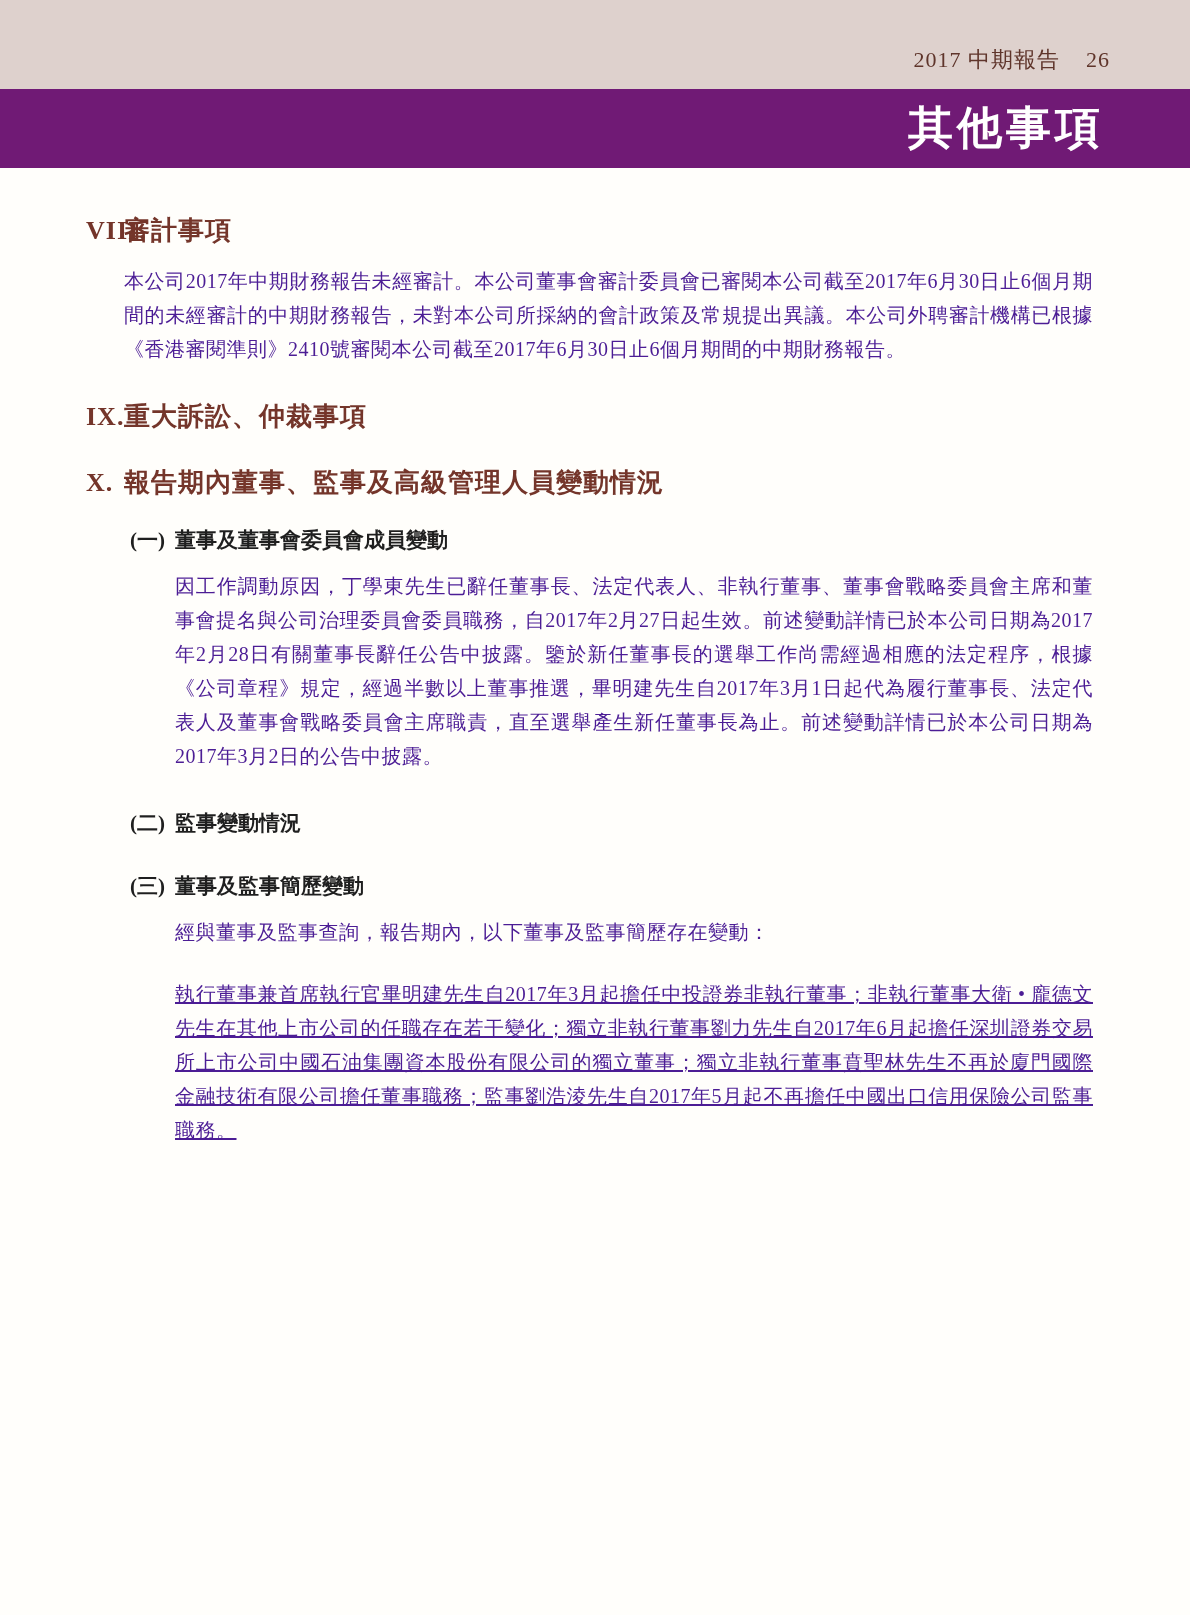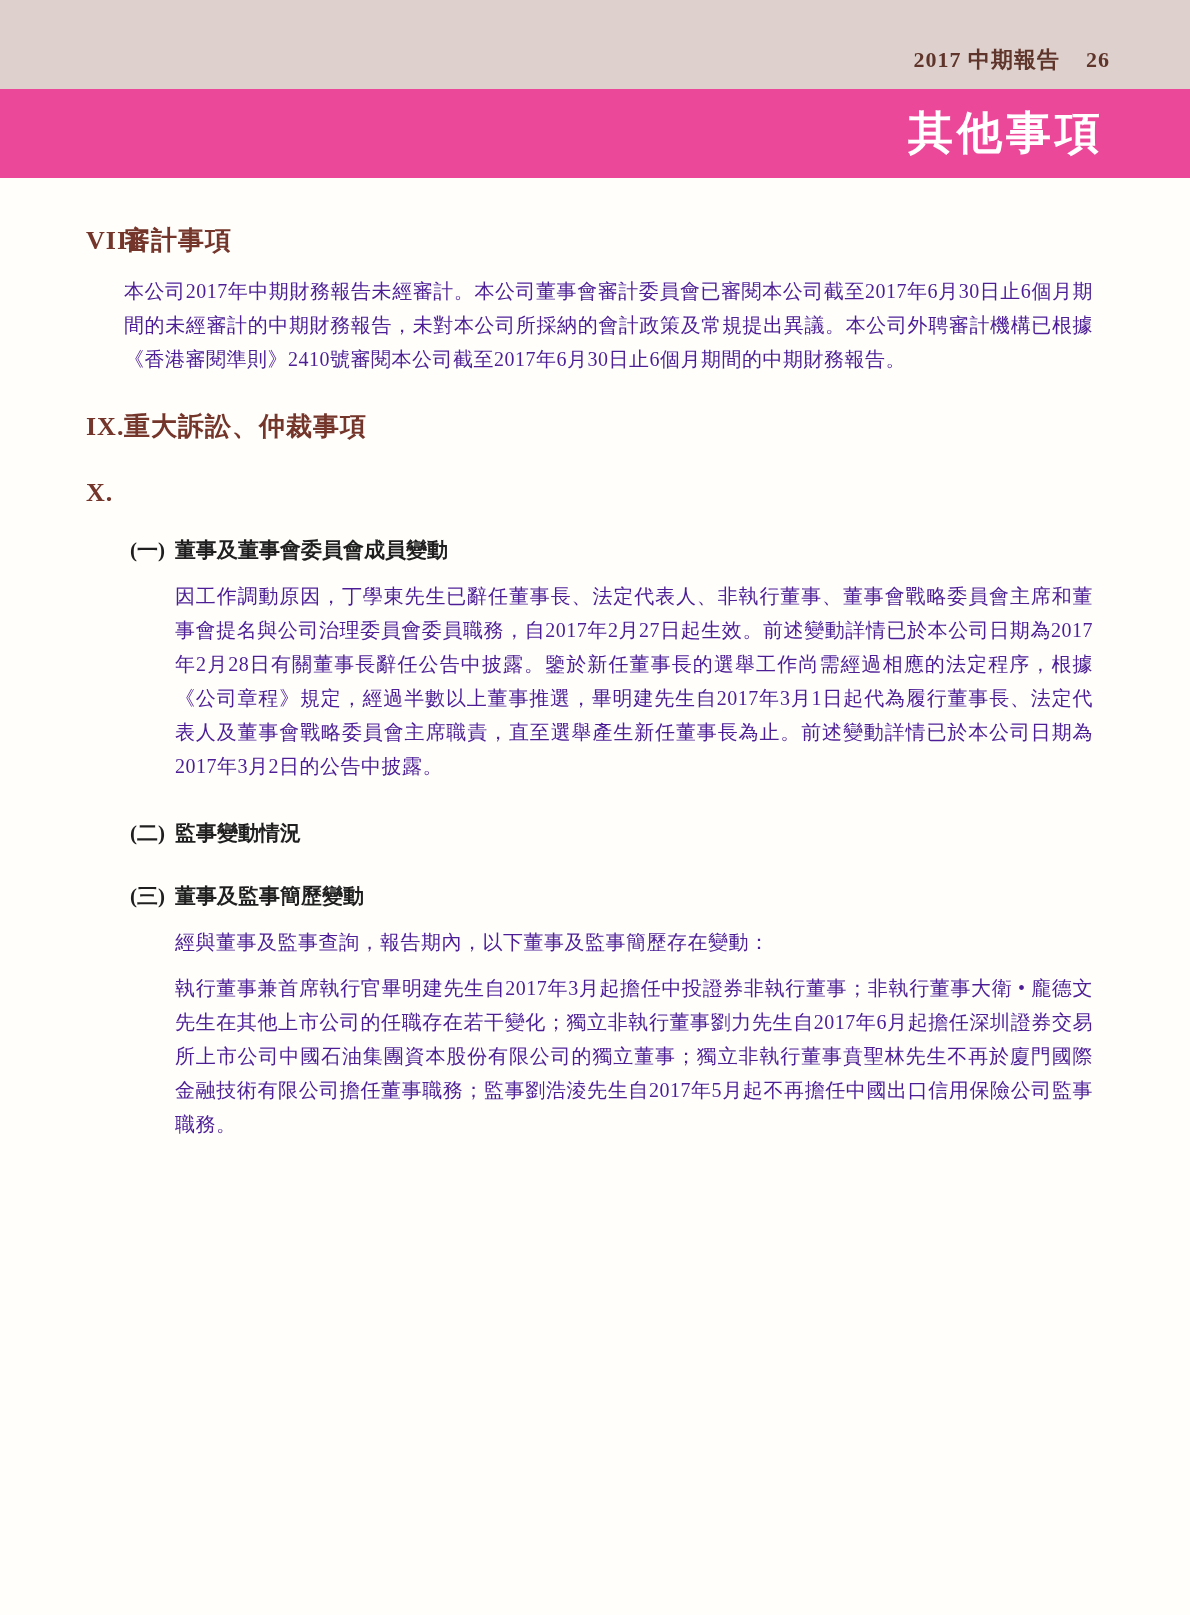--- a/index.html
+++ b/index.html
@@ -24,28 +24,28 @@
     justify-content: flex-end;
     align-items: flex-end;
     padding: 0 80px 14px 0;
   }
   .header-line {
     display: flex;
     align-items: baseline;
     gap: 26px;
     color: #5f352b;
     font-size: 22px;
-    font-weight: bold;
+    font-weight: normal;
     letter-spacing: 1px;
   }
 
   
   .band-maroon {
-    height: 89px;
-    background: #ec4899;
+    height: 79px;
+    background: #701a75;
     display: flex;
     justify-content: flex-end;
     align-items: center;
     padding-right: 86px;
     box-sizing: border-box;
   }
   .banner-title {
     color: #ffffff;
     font-size: 45px;
     font-weight: bold;
@@ -76,21 +76,21 @@
   .sec-body { margin: 18px 0 0 38px; }
 
   .para {
     margin: 0;
     font-size: 20px;
     line-height: 34px;
     color: #4c1d95;
     text-align: justify;
     letter-spacing: 0.5px;
   }
-  .para + .para { margin-top: 12px; }
+  .para + .para { margin-top: 28px; text-decoration: underline; }
 
   
   .subsection { margin: 30px 0 0 44px; }
   .subsection + .subsection { margin-top: 38px; }
 
   .sub-head {
     display: flex;
     align-items: baseline;
     color: #1f1f1f;
     font-size: 21px;
@@ -130,20 +130,21 @@
   <div class="section">
     <div class="sec-head">
       <span class="sec-num">IX.</span>
       <span>重大訴訟、仲裁事項</span>
     </div>
   </div>
 
   <div class="section">
     <div class="sec-head">
       <span class="sec-num">X.</span>
+      <span>報告期內董事、監事及高級管理人員變動情況</span>
     </div>
 
     <div class="subsection">
       <div class="sub-head">
         <span class="sub-marker">(一)</span>
         <span>董事及董事會委員會成員變動</span>
       </div>
       <div class="sub-body">
         <p class="para">因工作調動原因，丁學東先生已辭任董事長、法定代表人、非執行董事、董事會戰略委員會主席和董事會提名與公司治理委員會委員職務，自2017年2月27日起生效。前述變動詳情已於本公司日期為2017年2月28日有關董事長辭任公告中披露。鑒於新任董事長的選舉工作尚需經過相應的法定程序，根據《公司章程》規定，經過半數以上董事推選，畢明建先生自2017年3月1日起代為履行董事長、法定代表人及董事會戰略委員會主席職責，直至選舉產生新任董事長為止。前述變動詳情已於本公司日期為2017年3月2日的公告中披露。</p>
       </div>

